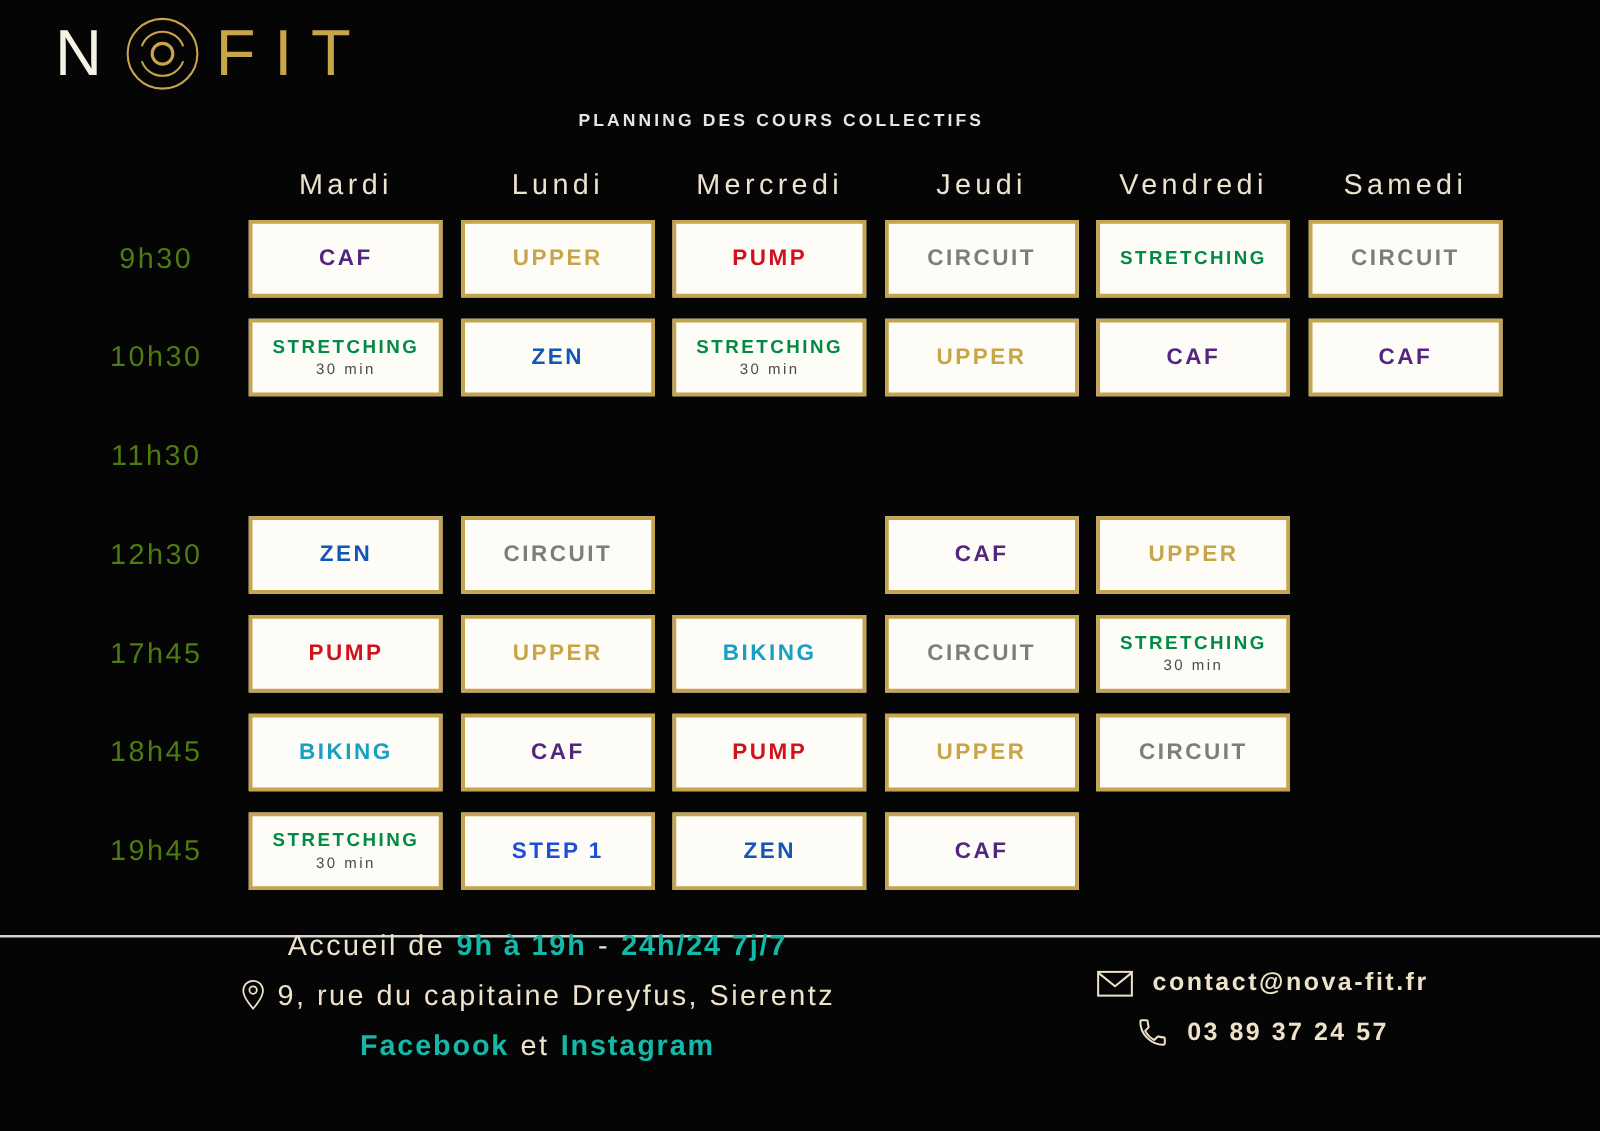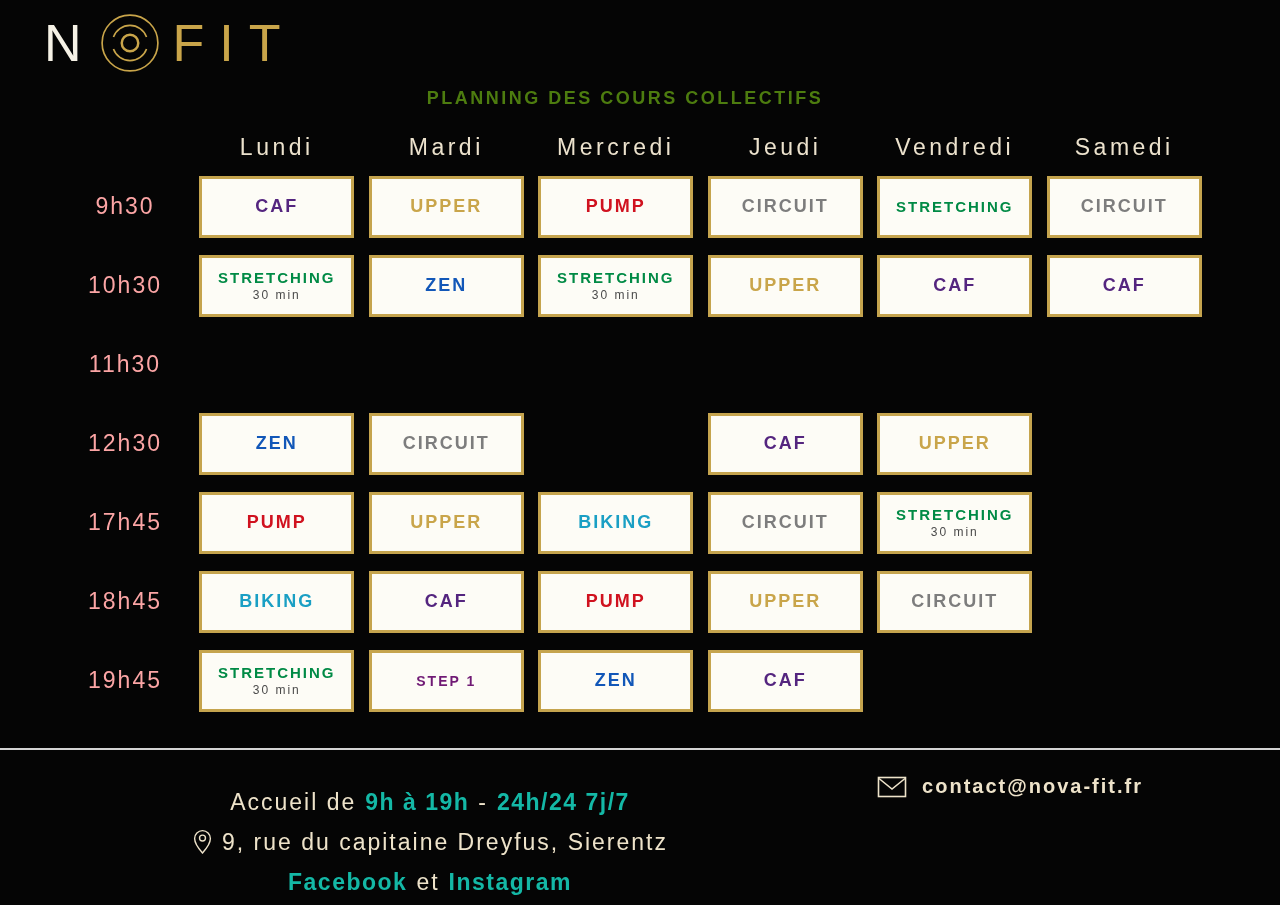--- a/index.html
+++ b/index.html
@@ -9,48 +9,48 @@
     font-family:"Liberation Sans","DejaVu Sans",sans-serif;
   }
   
   .logo{position:absolute;top:12px;left:44px;display:flex;align-items:center;}
   .logo .ltr{font-size:52px;font-weight:300;color:#f6f2e6;letter-spacing:15px;line-height:62px;}
   .logo .ltr.gold{color:#c9a54a;margin-left:2px;}
   .logo svg{margin:0 10px 0 2px;}
   
   .title{
     position:absolute;top:88px;left:0;width:1250px;text-align:center;
-    font-size:18px;font-weight:bold;letter-spacing:2.5px;color:#4d7c0f;
+    font-size:14px;font-weight:bold;letter-spacing:2.5px;color:#e5e5e5;
   }
   
   .grid{
     position:absolute;top:111px;left:58px;
     display:grid;
     grid-template-columns:134px repeat(6,169.5px);
     grid-template-rows:56px repeat(7,79px);
   }
   .day-header{
     display:flex;align-items:flex-end;justify-content:center;padding-bottom:6px;
     font-size:23px;font-weight:300;letter-spacing:3.5px;color:#ece2cd;
   }
   .time-label{
     display:flex;align-items:center;justify-content:center;
-    font-size:23px;font-weight:300;letter-spacing:2px;color:#fca5a5;
+    font-size:23px;font-weight:300;letter-spacing:2px;color:#4d7c0f;
   }
   .slot{display:flex;align-items:center;justify-content:center;}
   .card{
     width:149px;height:56px;background:#fdfcf6;border:3px solid #c5a44e;
     display:flex;flex-direction:column;align-items:center;justify-content:center;
   }
   .card .lbl{font-weight:800;letter-spacing:2px;}
   .card .note{font-size:12px;letter-spacing:2px;color:#4a4a4a;margin-top:2px;}
   
   .divider{position:absolute;top:748px;left:0;width:1280px;height:2px;background:#d4d4d4;}
   .foot-left{
-    position:absolute;top:782px;left:0;width:860px;text-align:center;color:#eee3ca;
+    position:absolute;top:736px;left:0;width:860px;text-align:center;color:#eee3ca;
   }
   .foot-line{
     display:flex;justify-content:center;align-items:center;gap:9px;
     font-size:23px;font-weight:300;letter-spacing:2px;line-height:40px;
   }
   .foot-line b{font-weight:bold;letter-spacing:1.5px;color:#14b8a6;}
   .foot-right{
     position:absolute;top:775px;left:800px;width:420px;
     display:flex;flex-direction:column;align-items:center;gap:15px;color:#eee3ca;
   }
@@ -70,22 +70,22 @@
       <circle cx="30" cy="30" r="8" fill="none" stroke="#c9a54a" stroke-width="2.4"></circle>
     </svg>
   </span>
   <span class="ltr gold">FIT</span>
 </div>
 
 <div class="title">PLANNING DES COURS COLLECTIFS</div>
 
 <div class="grid" id="schedule-grid">
     <div class="corner"></div>
+    <div class="day-header">Mardi</div>
     <div class="day-header">Lundi</div>
-    <div class="day-header">Mardi</div>
     <div class="day-header">Mercredi</div>
     <div class="day-header">Jeudi</div>
     <div class="day-header">Vendredi</div>
     <div class="day-header">Samedi</div>
     <div class="time-label">9h30</div>
     <div class="slot">
       <div class="card">
         <div class="lbl" style="color: rgb(84, 37, 127); font-size: 18px;">CAF</div>
       </div>
     </div>
@@ -234,21 +234,21 @@
     <div class="slot"></div>
     <div class="time-label">19h45</div>
     <div class="slot">
       <div class="card">
         <div class="lbl" style="color: rgb(0, 138, 69); font-size: 15px;">STRETCHING</div>
         <div class="note">30 min</div>
       </div>
     </div>
     <div class="slot">
       <div class="card">
-        <div class="lbl" style="color: #701a75; font-size: 14px; text-align: right;">STEP 1</div>
+        <div class="lbl" style="color: #1d4ed8; font-size: 18px; text-align: right;">STEP 1</div>
       </div>
     </div>
     <div class="slot">
       <div class="card">
         <div class="lbl" style="color: rgb(18, 87, 184); font-size: 18px;">ZEN</div>
       </div>
     </div>
     <div class="slot">
       <div class="card">
         <div class="lbl" style="color: rgb(84, 37, 127); font-size: 18px;">CAF</div>
@@ -286,13 +286,21 @@
 <div class="foot-right">
   <div class="contact-row">
     <span class="icn">
       <svg width="30" height="22" viewBox="0 0 30 22">
         <rect x="1.5" y="1.5" width="27" height="19" fill="none" stroke="#eee3ca" stroke-width="1.6"></rect>
         <path d="M2,2.5 L15,13 L28,2.5" fill="none" stroke="#eee3ca" stroke-width="1.6"></path>
       </svg>
     </span>
     <span>contact@nova-fit.fr</span>
   </div>
+  <div class="contact-row">
+    <span class="icn">
+      <svg width="26" height="26" viewBox="0 0 24 24">
+        <path d="M6.6 10.8 c1.5 2.9 3.8 5.2 6.7 6.7 l2.2 -2.2 c.3 -.3 .7 -.4 1 -.3 1.1 .4 2.4 .6 3.6 .6 .6 0 1 .4 1 1 v3.4 c0 .6 -.4 1 -1 1 C10.8 21 3 13.2 3 4 c0 -.6 .4 -1 1 -1 h3.5 c.6 0 1 .4 1 1 0 1.3 .2 2.5 .6 3.6 .1 .3 0 .7 -.3 1 l-2.2 2.2 z" fill="none" stroke="#eee3ca" stroke-width="1.5" stroke-linejoin="round"></path>
+      </svg>
+    </span>
+    <span>03 89 37 24 57</span>
+  </div>
 </div>
 
 </body></html>

